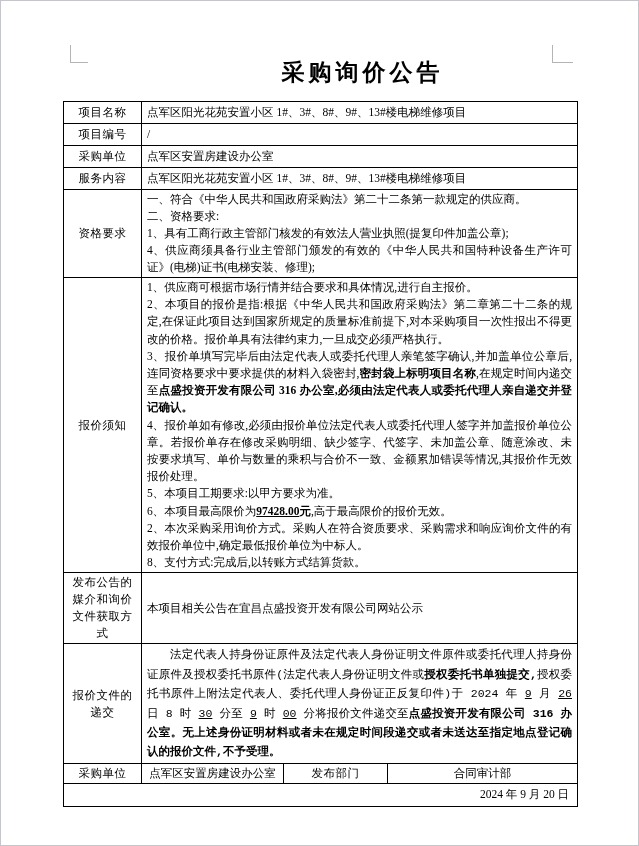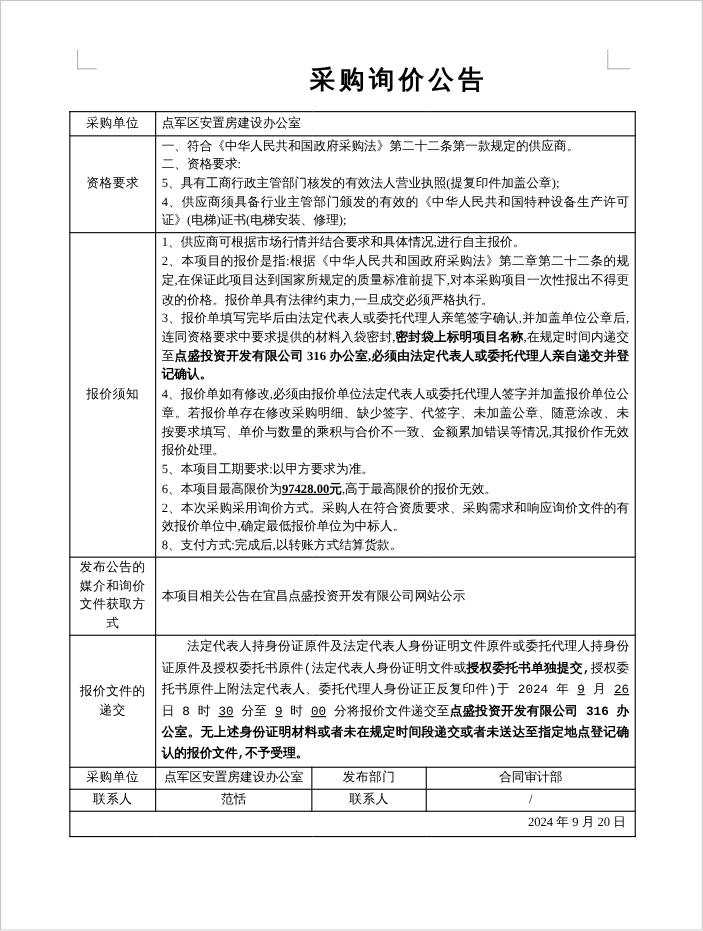--- a/index.html
+++ b/index.html
@@ -58,29 +58,41 @@
 
   <table class="doc">
     <colgroup>
       <col style="width:78px">
         <col style="width:142px">
         <col style="width:104px">
         <col style="width:190px">
     </colgroup>
     <tbody>
       <tr class="r-sm">
+        <td class="lbl">项目名称</td>
+        <td class="val" colspan="3">点军区阳光花苑安置小区 1#、3#、8#、9#、13#楼电梯维修项目</td>
+      </tr>
+      <tr class="r-sm">
+        <td class="lbl">项目编号</td>
+        <td class="val" colspan="3">/</td>
+      </tr>
+      <tr class="r-sm">
         <td class="lbl">采购单位</td>
         <td class="val" colspan="3">点军区安置房建设办公室</td>
+      </tr>
+      <tr class="r-sm">
+        <td class="lbl">服务内容</td>
+        <td class="val" colspan="3">点军区阳光花苑安置小区 1#、3#、8#、9#、13#楼电梯维修项目</td>
       </tr>
       <tr class="r-qual">
         <td class="lbl">资格要求</td>
         <td class="val" colspan="3">
             <div class="para"><span>一、符合《中华人民共和国政府采购法》第二十二条第一款规定的供应商。</span></div>
             <div class="para"><span>二、资格要求:</span></div>
-            <div class="para"><span>5、具有工商行政主管部门核发的有效法人营业执照(提复印件加盖公章);</span></div>
+            <div class="para"><span>1、具有工商行政主管部门核发的有效法人营业执照(提复印件加盖公章);</span></div>
             <div class="para"><span>4、供应商须具备行业主管部门颁发的有效的《中华人民共和国特种设备生产许可证》(电梯)证书(电梯安装、修理);</span></div>
           </td>
       </tr>
       <tr class="r-notes">
         <td class="lbl">报价须知</td>
         <td class="val" colspan="3">
             <div class="para"><span>1、供应商可根据市场行情并结合要求和具体情况,进行自主报价。</span></div>
             <div class="para"><span>2、本项目的报价是指:根据《中华人民共和国政府采购法》第二章第二十二条的规定,在保证此项目达到国家所规定的质量标准前提下,对本采购项目一次性报出不得更改的价格。报价单具有法律约束力,一旦成交必须严格执行。</span></div>
             <div class="para"><span>3、报价单填写完毕后由法定代表人或委托代理人亲笔签字确认,并加盖单位公章后,连同资格要求中要求提供的材料入袋密封,</span><span style="font-weight: bold;">密封袋上标明项目名称</span><span>,在规定时间内递交至</span><span style="font-weight: bold;">点盛投资开发有限公司 316 办公室,必须由法定代表人或委托代理人亲自递交并登记确认。</span></div>
             <div class="para"><span>4、报价单如有修改,必须由报价单位法定代表人或委托代理人签字并加盖报价单位公章。若报价单存在修改采购明细、缺少签字、代签字、未加盖公章、随意涂改、未按要求填写、单价与数量的乘积与合价不一致、金额累加错误等情况,其报价作无效报价处理。</span></div>
@@ -99,24 +111,18 @@
         <td class="val" colspan="3">
             <div class="para indent"><span>法定代表人持身份证原件及法定代表人身份证明文件原件或委托代理人持身份证原件及授权委托书原件(法定代表人身份证明文件或</span><span style="font-weight: bold;">授权委托书单独提交,</span><span>授权委托书原件上附法定代表人、委托代理人身份证正反复印件)于 2024 年 </span><span style="text-decoration: underline;">9</span><span> 月 </span><span style="text-decoration: underline;">26</span><span> 日 8 时 </span><span style="text-decoration: underline;">30</span><span> 分至 </span><span style="text-decoration: underline;">9</span><span> 时 </span><span style="text-decoration: underline;">00</span><span> 分将报价文件递交至</span><span style="font-weight: bold;">点盛投资开发有限公司 316 办公室。无上述身份证明材料或者未在规定时间段递交或者未送达至指定地点登记确认的报价文件,不予受理。</span></div>
           </td>
       </tr>
       <tr class="r-contact">
         <td class="lbl">采购单位</td>
         <td class="ctr">点军区安置房建设办公室</td>
         <td class="lbl">发布部门</td>
         <td class="ctr">合同审计部</td>
       </tr>
-      <tr class="r-contact">
-        <td class="lbl">联系人</td>
-        <td class="ctr">范恬</td>
-        <td class="lbl">联系人</td>
-        <td class="ctr">/</td>
-      </tr>
       <tr class="r-date">
         <td colspan="4">2024 年 9 月 20 日</td>
       </tr>
     </tbody>
   </table>
 </div>
 
 </body></html>

